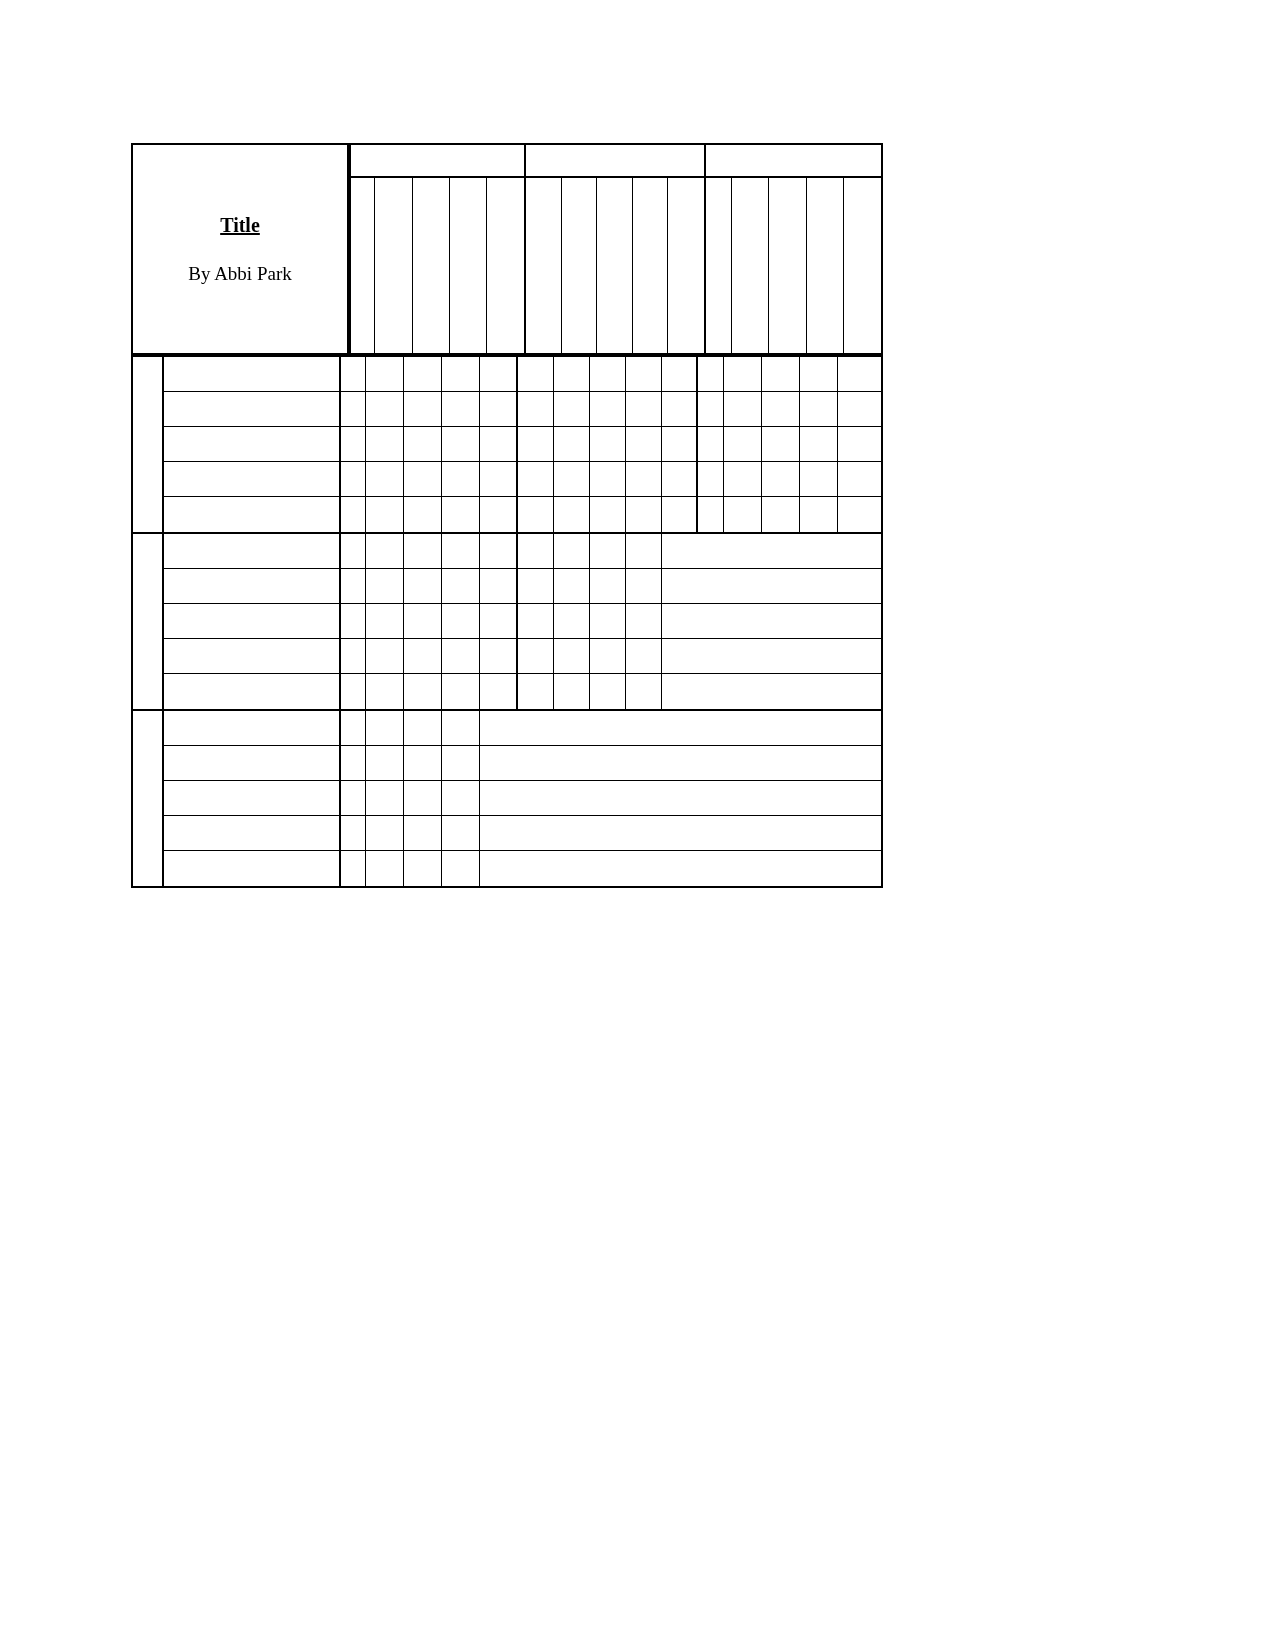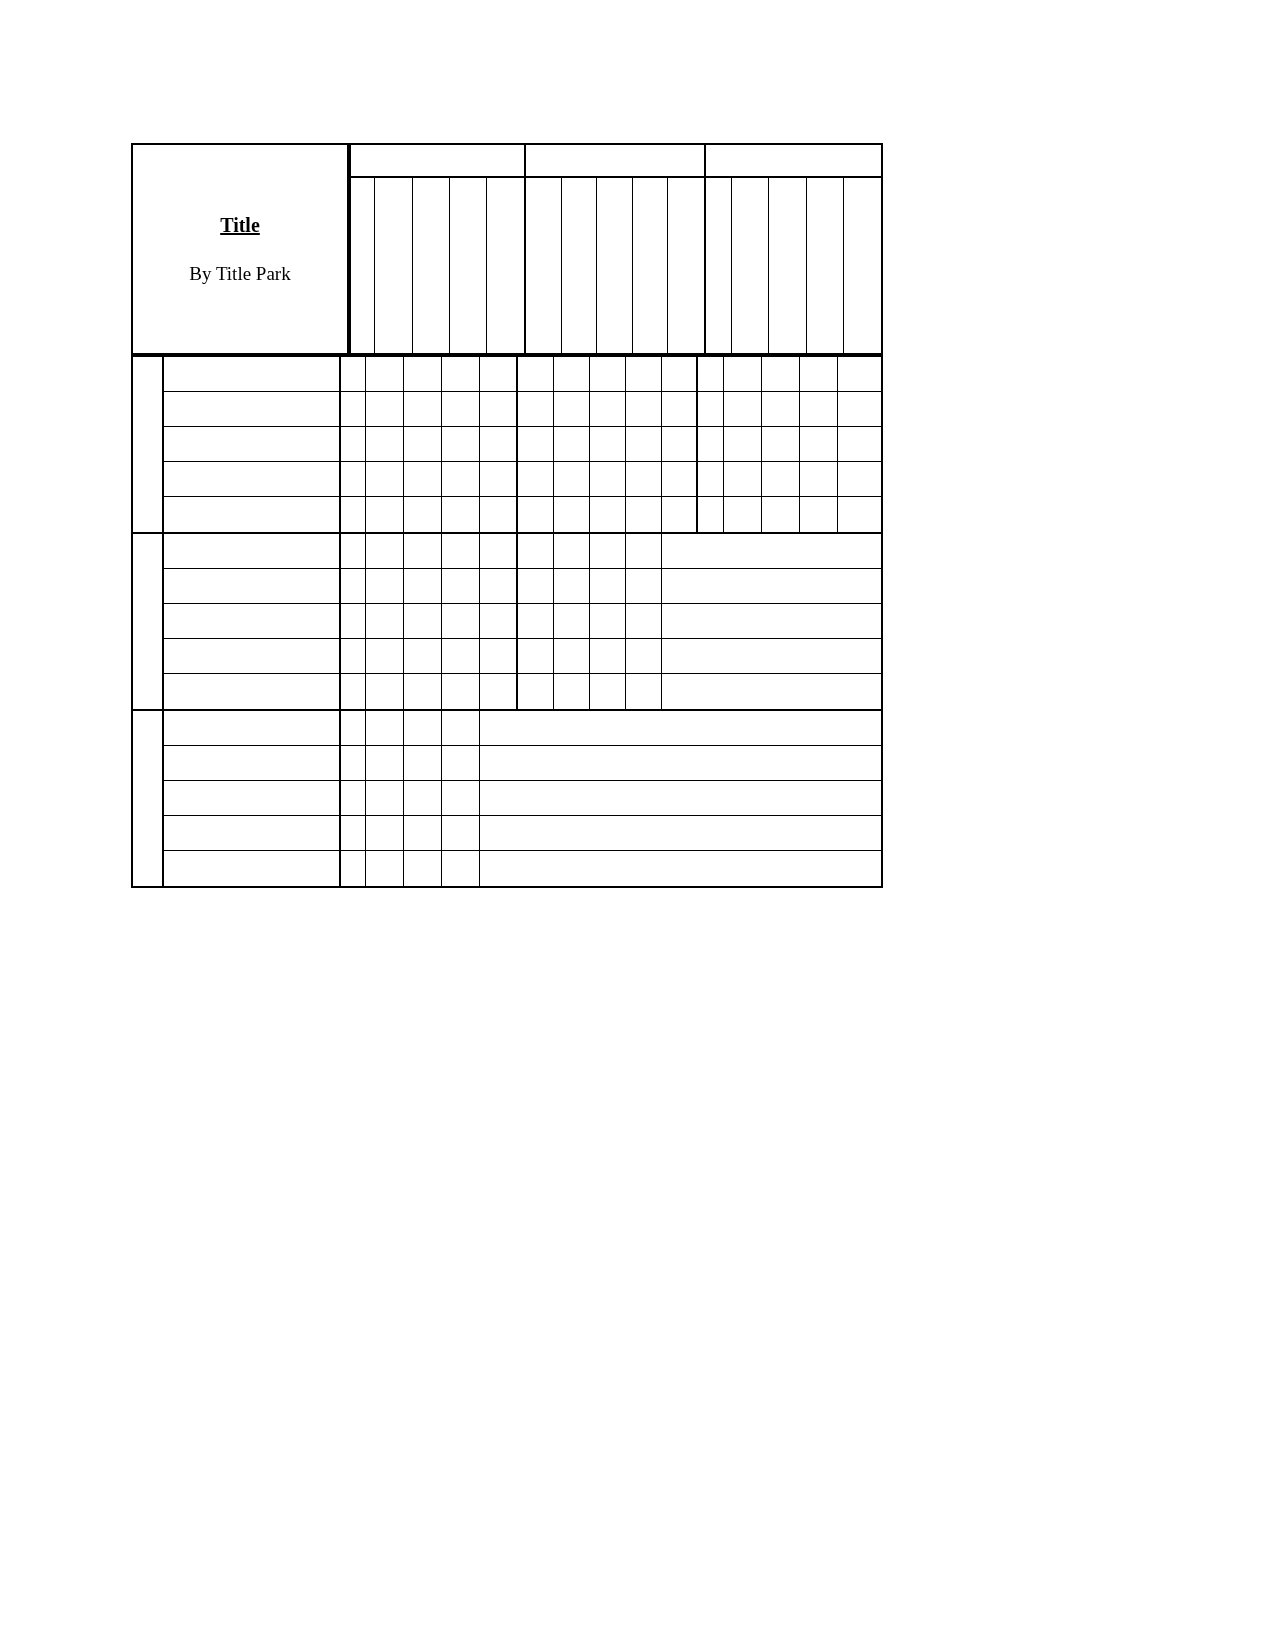--- a/index.html
+++ b/index.html
@@ -148,21 +148,21 @@
 <body>
 
 <div id="sheet">
 
   <div class="grid-wrap">
 
     <div class="hdr-row">
 
       <div class="title-cell">
         <div class="title-text">Title</div>
-        <div class="author-text">By Title Park</div>
+        <div class="author-text">By Abbi Park</div>
       </div>
 
       <div class="groups">
 
         <div class="group-band">
           <div class="group-head first" style="width:177px;"></div>
           <div class="group-head" style="width:180px;"></div>
           <div class="group-head" style="width:177px;"></div>
         </div>
 

